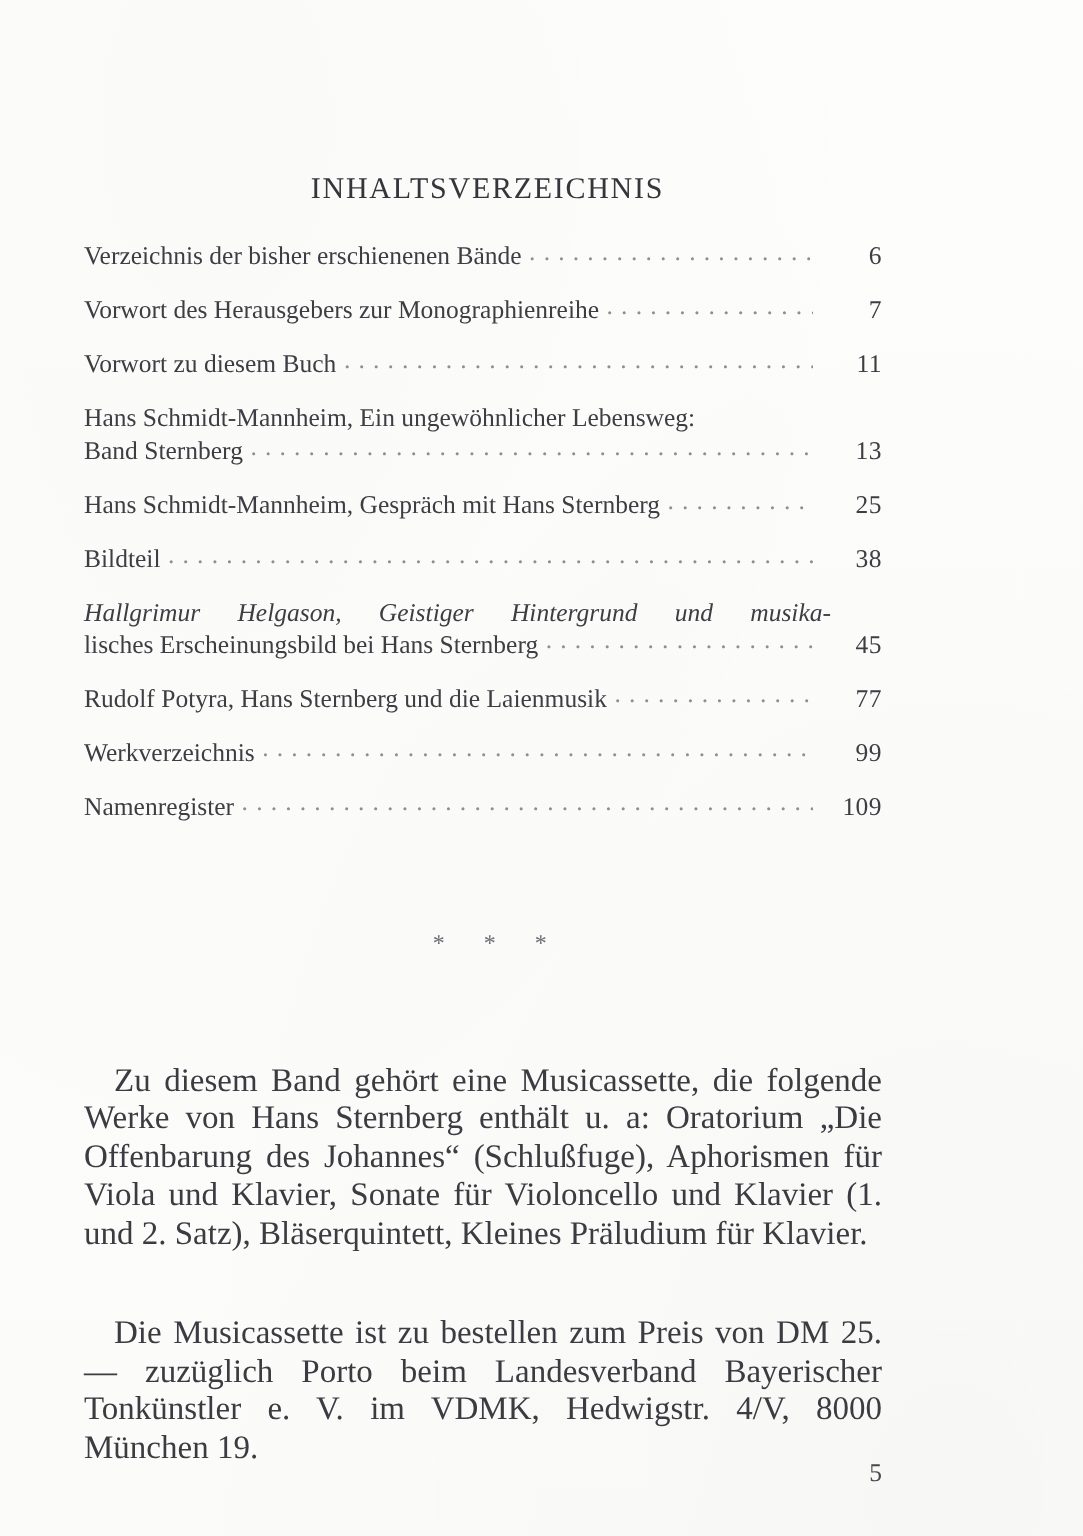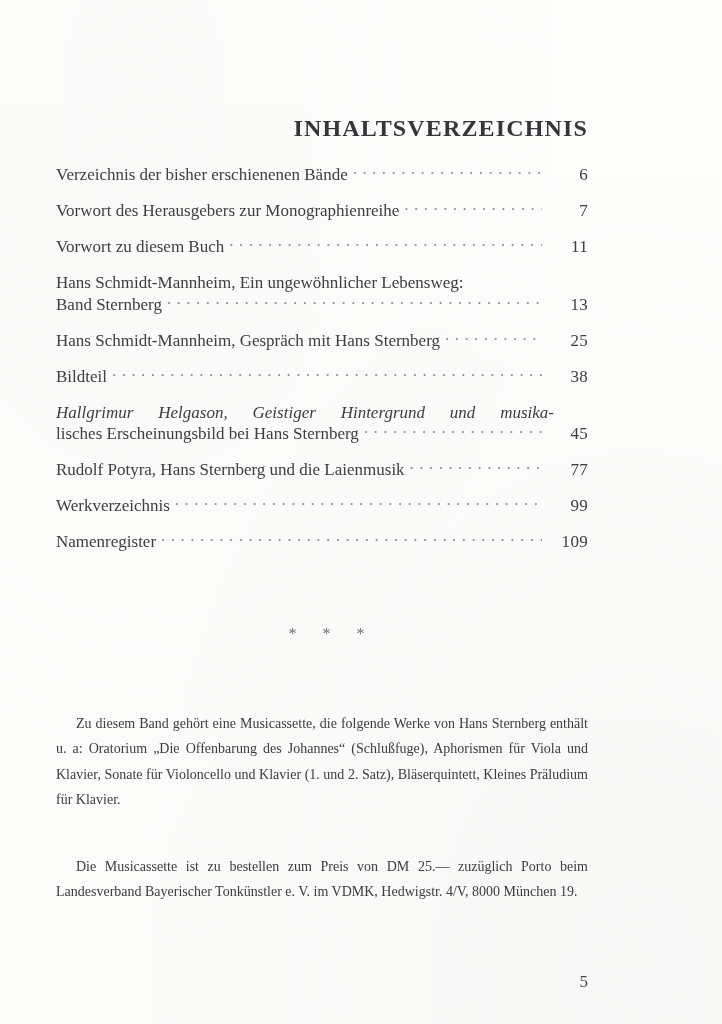--- a/index.html
+++ b/index.html
@@ -29,44 +29,44 @@
 
   .content {
     position: absolute;
     left: 56px;
     top: 0;
     width: 532px;
   }
 
   
   .toc-title {
-    text-align: right;
-    font-size: 24px;
+    text-align: center;
+    font-size: 20px;
     letter-spacing: 1.15px;
-    font-weight: 700;
+    font-weight: 400;
     color: #35353b;
     margin: 0;
     padding-top: 115px;
     padding-left: 6px;
   }
 
   
   .toc {
     margin-top: 22px;
   }
 
   .toc-entry {
     display: block;
     position: relative;
     margin-bottom: 14.5px;
   }
 
   .toc-line {
     display: flex;
-    align-items: flex-start;
+    align-items: center;
     font-size: 17px;
     line-height: 21.5px;
     color: #3d3d43;
     white-space: nowrap;
   }
 
   
   .toc-line-wrap {
     display: block;
     font-size: 17px;
@@ -130,21 +130,21 @@
     padding-left: 20px;
   }
 
   
   .body-block {
     margin-top: 68px;
     width: 532px;
   }
 
   .para {
-    font-size: 14px;
+    font-size: 22px;
     line-height: 25.5px;
     text-align: justify;
     text-indent: 20px;
     color: #3b3b41;
     margin: 0;
     hyphens: manual;
   }
 
   .para + .para {
     margin-top: 41px;

